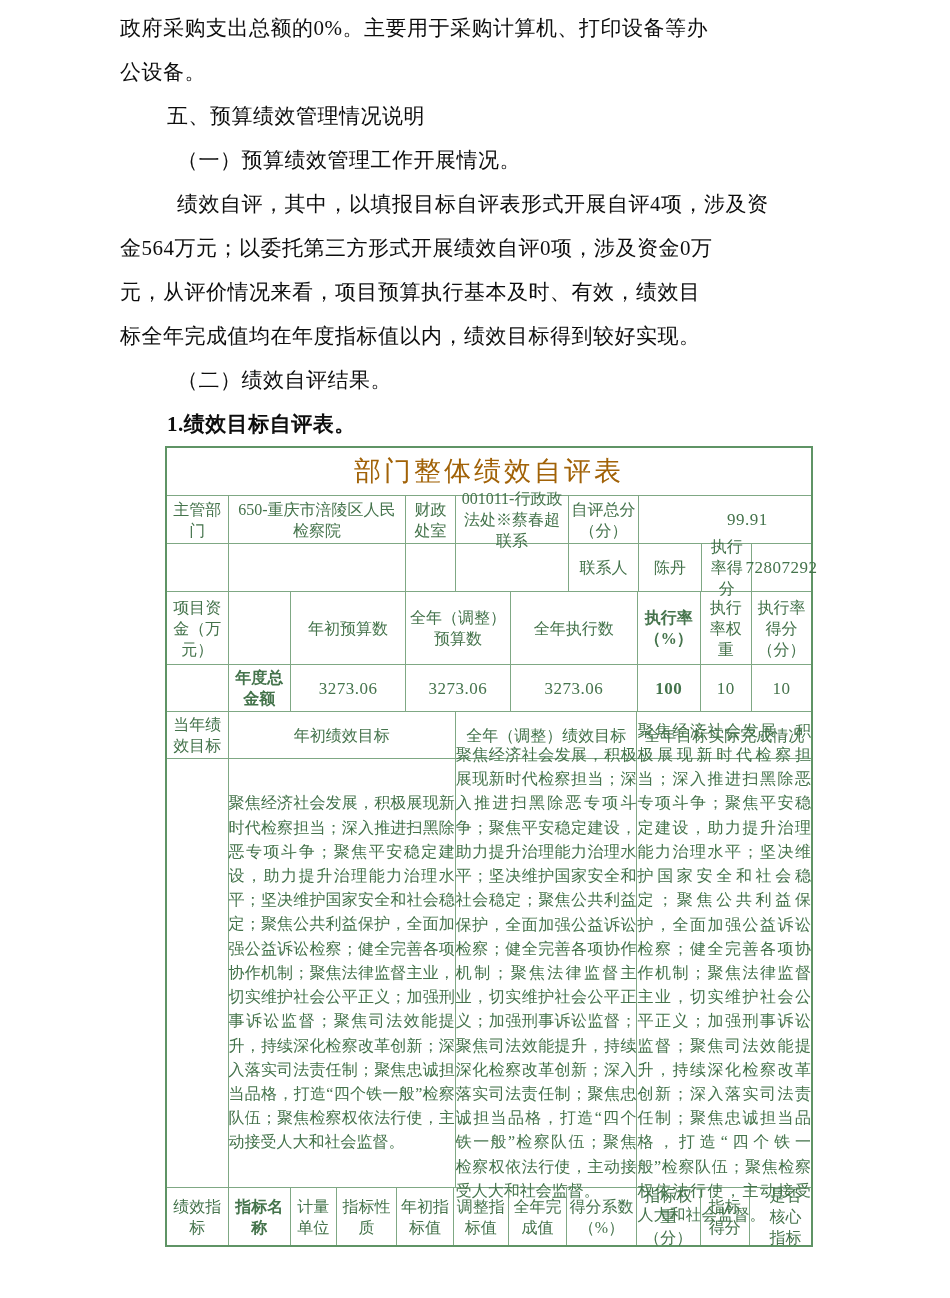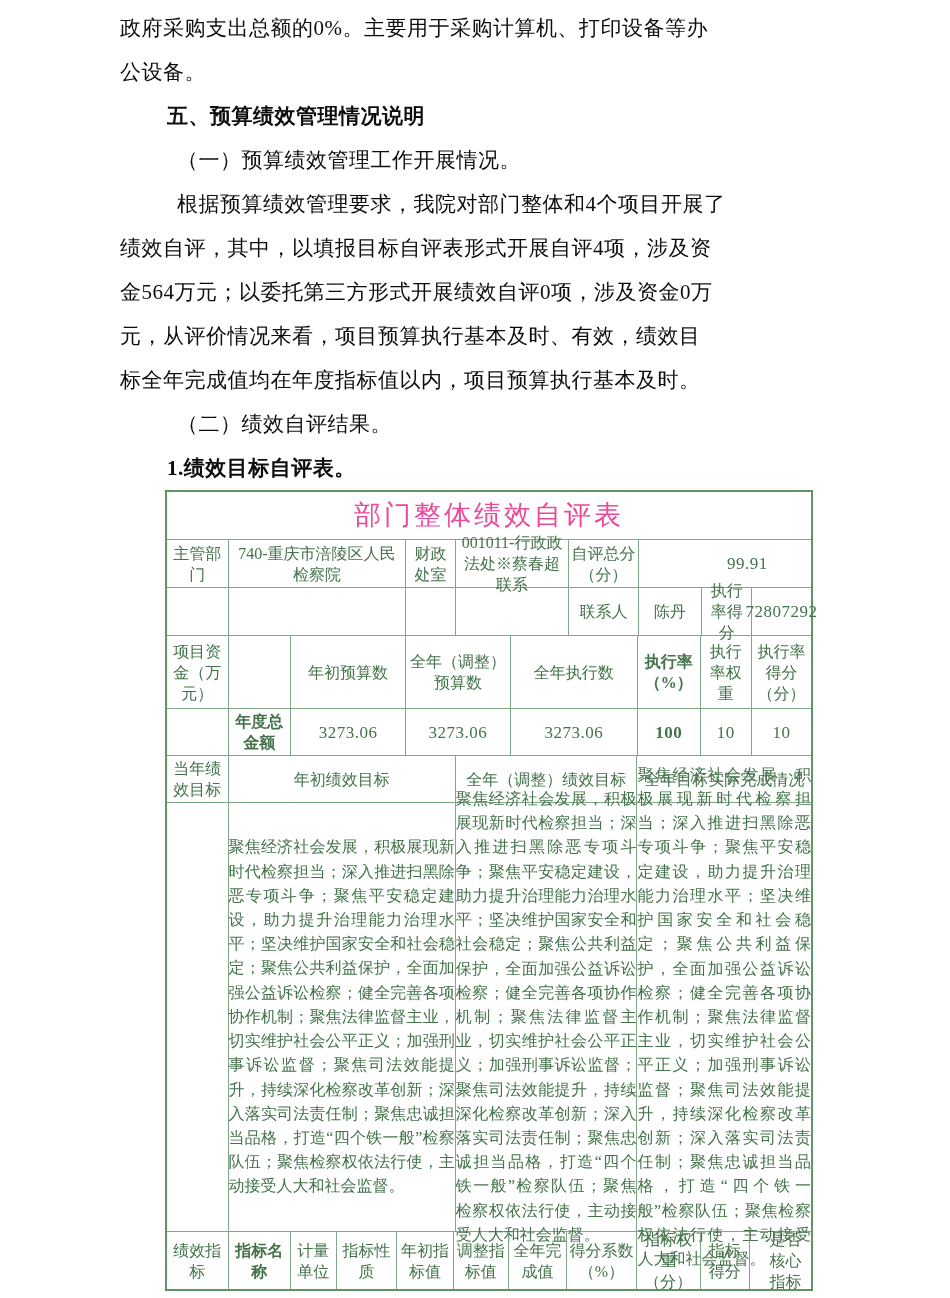--- a/index.html
+++ b/index.html
@@ -14,21 +14,21 @@
   .content { padding:6px 120px 0 120px; }
 
   
   .para > div, .bline {
     font-size:21px; line-height:44px; height:44px;
     white-space:nowrap; letter-spacing:0.5px;
   }
   .para.first-indent > div:first-child { text-indent:57px; }
   .indent2 { text-indent:57px; }
   .indent17 { text-indent:47px; }
-  .hsans { font-family:"Liberation Sans", sans-serif; font-weight:bold; }
+  .hsans { font-family:"Liberation Sans", sans-serif; font-weight:normal; }
   .hserif { font-weight:bold; }
 
   
   .tbl {
     margin-left:45px; width:648px;
     border:2px solid #5f9465;
     box-sizing:border-box;
     color:#44734b;
   }
   .trow { display:flex; box-sizing:border-box; }
@@ -36,21 +36,21 @@
   .trow > div { box-sizing:border-box; }
   .trow > div + div { border-left:1px solid #7fa884; }
 
   .tc {
     display:flex; align-items:center; justify-content:center;
     text-align:center; font-size:16px; line-height:21px; padding:1px 2px;
   }
   .num { font-size:17px; letter-spacing:0.5px; }
 
   .title-row { height:47px; }
-  .title-cell { width:100%; font-size:27px; letter-spacing:3px; color:#ec4899; }
+  .title-cell { width:100%; font-size:27px; letter-spacing:3px; color:#a16207; }
   .h48 { height:48px; } .h73 { height:73px; } .h47 { height:47px; }
   .h429 { height:429px; } .h58 { height:58px; }
 
   
   .w94{width:9.4%;} .w97{width:9.7%;font-weight:bold;} .w276{width:27.6%;} .w77{width:7.7%;}
   .w176{width:17.6%;} .w108{width:10.8%;font-family:Liberation Serif, serif;} .w269{width:26.9%;padding-left:47px;} .w99{width:9.9%;}
   .w93{width:9.3%;} .w179{width:17.9%;} .w162{width:16.2%;} .w198{width:19.8%;}
   .w80{width:8.0%;} .w353{width:35.3%;} .w282{width:28.2%;} .w271{width:27.1%;}
   .w71{width:7.1%;} .w88{width:8.8%;} .w85{width:8.5%;} .w91{width:9.1%;}
   .w96{width:9.6%;padding-left:12px;}
@@ -71,40 +71,39 @@
     <div class="para">
         <div>政府采购支出总额的0%。主要用于采购计算机、打印设备等办</div>
         <div>公设备。</div>
       </div>
 
     <div class="bline hsans indent17">五、预算绩效管理情况说明</div>
 
     <div class="bline indent2">（一）预算绩效管理工作开展情况。</div>
 
     <div class="para first-indent">
-        <div>根据预算绩效管理要求，我院对部门整体和4个项目开展了</div>
         <div>绩效自评，其中，以填报目标自评表形式开展自评4项，涉及资</div>
         <div>金564万元；以委托第三方形式开展绩效自评0项，涉及资金0万</div>
         <div>元，从评价情况来看，项目预算执行基本及时、有效，绩效目</div>
-        <div>标全年完成值均在年度指标值以内，项目预算执行基本及时。</div>
+        <div>标全年完成值均在年度指标值以内，绩效目标得到较好实现。</div>
       </div>
 
     <div class="bline indent2">（二）绩效自评结果。</div>
 
     <div class="bline hserif indent17">1.绩效目标自评表。</div>
 
     <div class="tbl">
 
       <div class="trow title-row">
         <div class="tc title-cell">部门整体绩效自评表</div>
       </div>
 
       <div class="trow h48">
         <div class="tc w94">主管部门</div>
-        <div class="tc w276">740-重庆市涪陵区人民检察院</div>
+        <div class="tc w276">650-重庆市涪陵区人民检察院</div>
         <div class="tc w77">财政处室</div>
         <div class="tc w176">001011-行政政法处※蔡春超联系</div>
         <div class="tc w108">自评总分（分）</div>
         <div class="tc w269 num">99.91</div>
       </div>
 
       <div class="trow h48">
         <div class="tc w94"></div>
         <div class="tc w276"></div>
         <div class="tc w77"></div>

